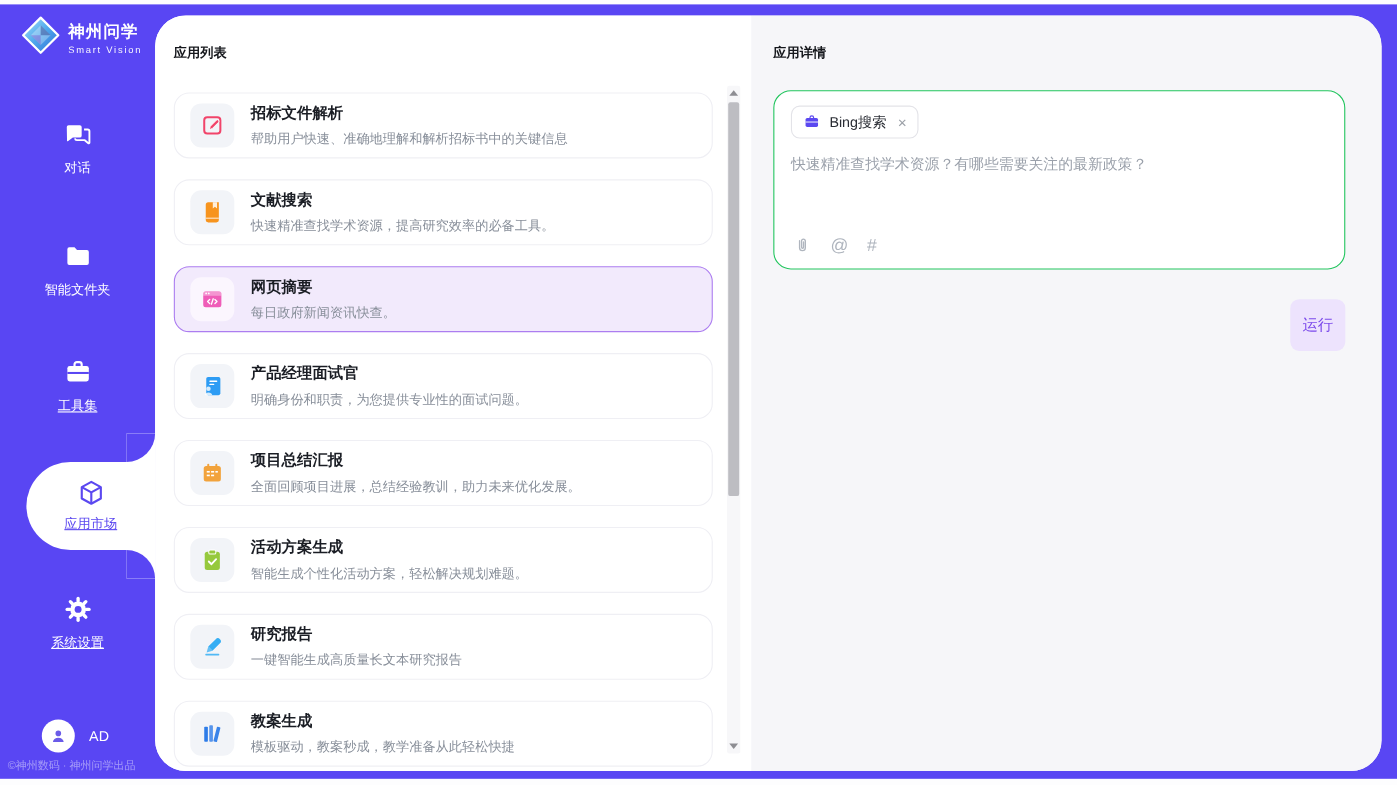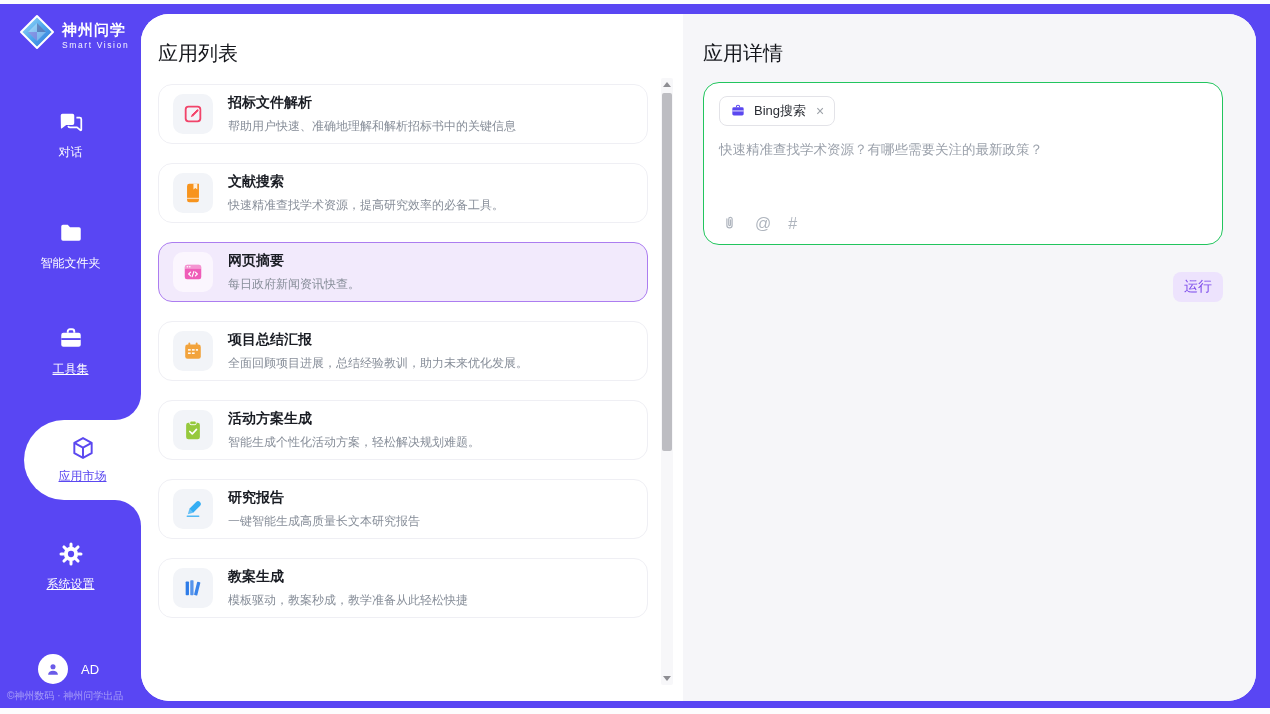--- a/index.html
+++ b/index.html
@@ -30,21 +30,21 @@
   .n-bottom::before { border-top-right-radius:26px; }
   .account { position:absolute; bottom:24px; left:38px; display:flex; align-items:center; gap:13px; cursor:pointer; }
   .avatar { width:30px; height:30px; border-radius:50%; background:#fff; display:flex; align-items:center; justify-content:center; flex:none; }
   .avatar svg { width:18px; height:18px; color:#6A5BE8; }
   .account-name { color:#fff; font-size:13px; }
   .side-footer { position:absolute; bottom:5px; left:7px; font-size:10px; color:rgba(255,255,255,.45); white-space:nowrap; }
 
   
   .content { position:absolute; left:141px; top:10px; right:14px; bottom:7px; background:#fff;
              border-radius:28px; display:flex; overflow:hidden; }
-  .panel-title { margin:0; position:absolute; top:26px; font-size:20px; font-weight:normal; color:#15171C; }
+  .panel-title { margin:0; position:absolute; top:26px; font-size:12px; font-weight:bold; color:#15171C; }
 
   .left-panel { width:542px; flex:none; position:relative; background:#fff; }
   .left-panel .panel-title { left:17px; }
   .app-list { position:absolute; top:70px; left:17px; width:490px; }
   .app-item { height:60px; border:1px solid #EFEFF4; border-radius:14px; background:#fff;
               display:flex; align-items:center; padding:0 14px; gap:15px; margin-bottom:19px; cursor:pointer; }
   .app-item.selected { background:var(--selected_bg); border-color:var(--selected_border); }
   .ai-icon { width:40px; height:40px; border-radius:10px; background:#F2F4F8; flex:none;
              display:flex; align-items:center; justify-content:center; }
   .app-item.selected .ai-icon { background:#FBF6FE; }
@@ -64,21 +64,21 @@
                  border:1px solid #22c55e; border-radius:16px; padding:13px 15px; }
   .chip { display:inline-flex; align-items:center; gap:8px; padding:0 10px; height:30px;
           border:1px solid #E3E3E8; border-radius:8px; background:#fff; cursor:pointer; }
   .chip-icon { width:16px; height:16px; color:var(--accent); }
   .chip-label { font-size:13px; color:#2A2D34; }
   .chip-close { font-size:14px; color:#9CA1A8; margin-left:2px; cursor:pointer; }
   .prompt { margin-top:15px; font-size:13.5px; color:#9BA1AB; }
   .composer-icons { position:absolute; left:17px; bottom:12px; display:flex; align-items:center; gap:17px; color:#AFB5BE; }
   .composer-icons svg { width:17px; height:17px; }
   .composer-icons .glyph { font-size:16px; line-height:1; }
-  .run-btn { position:absolute; top:258px; right:33px; width:50px; height:30px; border:none; border-radius:8px;
+  .run-btn { position:absolute; top:258px; right:33px; width:50px; height:47px; border:none; border-radius:8px;
              background:var(--run_bg); color:var(--run_text); font-size:14px; cursor:pointer; font-family:inherit; }
 </style>
 </head>
 <body>
 
 <svg width="0" height="0" style="position:absolute" aria-hidden="true">
   <defs>
     <linearGradient id="lg-gem" x1="0" y1="0" x2="1" y2="1">
       <stop offset="0" stop-color="#A8E4FA"></stop>
         <stop offset="0.5" stop-color="#4FA7EC"></stop>
@@ -278,20 +278,31 @@
   </div>
           <div class="app-item selected">
     <span class="ai-icon" style="color: rgb(239, 93, 184);">
               <svg viewBox="0 0 24 24">
                 <use href="#sym-browser-code" xlink:href="#sym-browser-code"></use>
               </svg>
             </span>
     <span class="ai-text">
       <span class="ai-name">网页摘要</span>
       <span class="ai-desc">每日政府新闻资讯快查。</span>
+    </span>
+  </div>
+          <div class="app-item">
+    <span class="ai-icon" style="color: rgb(45, 156, 244);">
+              <svg viewBox="0 0 24 24">
+                <use href="#sym-person-doc" xlink:href="#sym-person-doc"></use>
+              </svg>
+            </span>
+    <span class="ai-text">
+      <span class="ai-name">产品经理面试官</span>
+      <span class="ai-desc">明确身份和职责，为您提供专业性的面试问题。</span>
     </span>
   </div>
           <div class="app-item">
     <span class="ai-icon" style="color: rgb(242, 163, 60);">
               <svg viewBox="0 0 24 24">
                 <use href="#sym-calendar" xlink:href="#sym-calendar"></use>
               </svg>
             </span>
     <span class="ai-text">
       <span class="ai-name">项目总结汇报</span>

